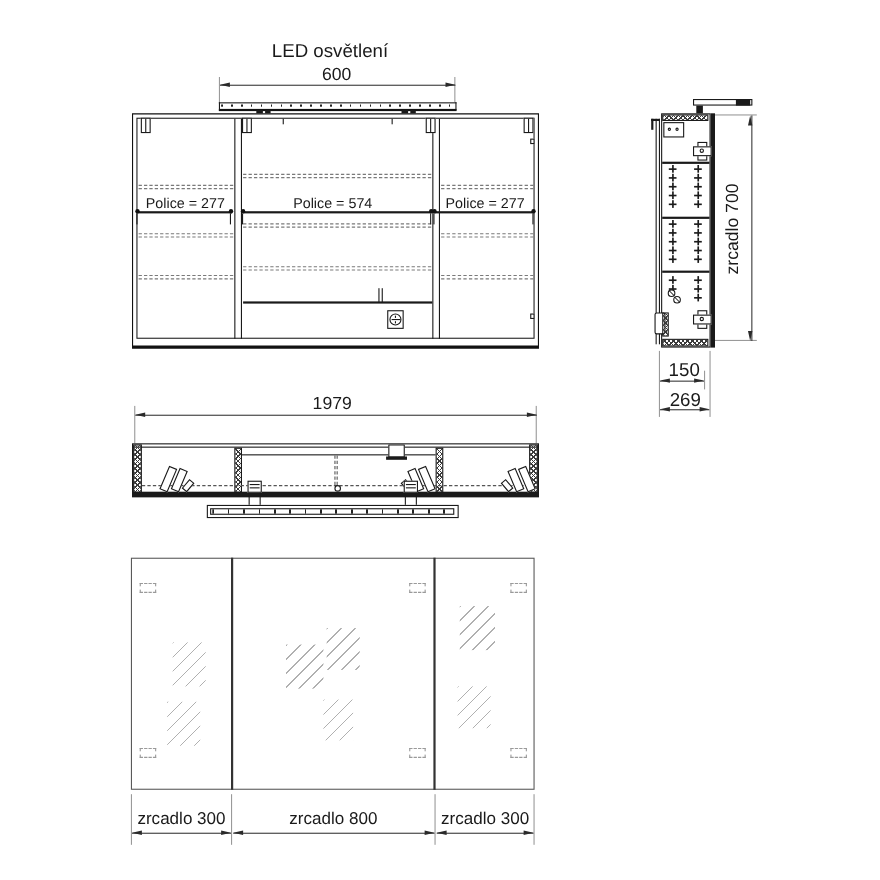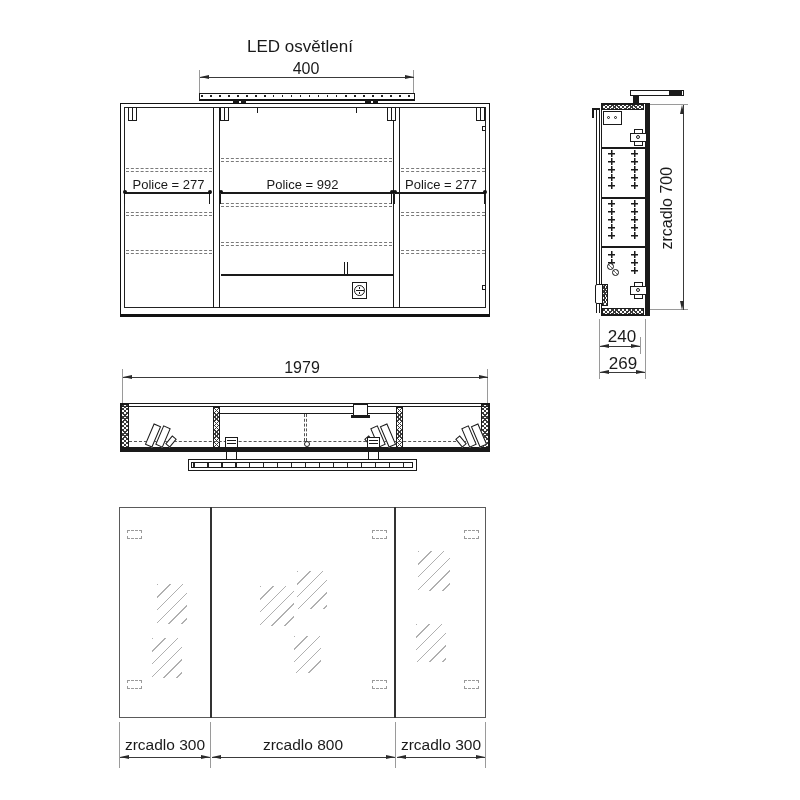--- a/index.html
+++ b/index.html
@@ -39,21 +39,21 @@
   .ticks{position:absolute;background-image:repeating-linear-gradient(90deg,#222 0 1.5px,transparent 1.5px 14px);}
   .dots{position:absolute;background-image:repeating-linear-gradient(90deg,#222 0 1.5px,transparent 1.5px 9px);}
 </style>
 </head>
 <body>
 
 <div class="cv">
 
   <div>
     <div class="txt t17" style="left:225px;top:37px;width:150px;">LED osvětlení</div>
-    <div class="txt t16" style="left:266px;top:60px;width:80px;">400</div>
+    <div class="txt t16" style="left:266px;top:60px;width:80px;">600</div>
     <div class="ext" style="left:199px;top:70px;height:24px;"></div>
     <div class="ext" style="left:413px;top:70px;height:24px;"></div>
     <div class="dim" style="left:200px;top:77px;width:214px;height:1px;"></div>
     <div class="ar ar-l" style="left:200px;top:74.5px;"></div>
     <div class="ar ar-r" style="left:405px;top:74.5px;"></div>
 
     <div class="bx" style="left:199px;top:93px;width:216px;height:8px;border-bottom:2px solid #111;"></div>
     <div class="dots" style="left:201px;top:95px;width:211px;height:2px;"></div>
     <div class="ln" style="left:233px;top:100px;width:6px;height:6px;"></div>
     <div class="ln" style="left:241px;top:100px;width:5px;height:6px;"></div>
@@ -90,21 +90,21 @@
     <div class="dashd" style="left:401px;top:212px;width:84px;"></div>
     <div class="dashd" style="left:401px;top:250px;width:84px;"></div>
 
     <div class="txt t13" style="left:126px;top:178px;width:85px;">Police = 277</div>
     <div class="ln" style="left:125px;top:192px;width:86px;height:1.5px;"></div>
     <div class="dot" style="left:123px;top:190px;"></div>
     <div class="dot" style="left:208px;top:190px;"></div>
     <div class="ln" style="left:124px;top:194px;width:1px;height:10px;"></div>
     <div class="ln" style="left:209px;top:194px;width:1px;height:10px;"></div>
 
-    <div class="txt t13" style="left:255px;top:178px;width:95px;">Police = 992</div>
+    <div class="txt t13" style="left:255px;top:178px;width:95px;">Police = 574</div>
     <div class="ln" style="left:221px;top:192px;width:171px;height:1.5px;"></div>
     <div class="dot" style="left:219px;top:190px;"></div>
     <div class="dot" style="left:390px;top:190px;"></div>
     <div class="ln" style="left:220px;top:194px;width:1px;height:10px;"></div>
     <div class="ln" style="left:391px;top:194px;width:1px;height:10px;"></div>
 
     <div class="txt t13" style="left:397px;top:178px;width:88px;">Police = 277</div>
     <div class="ln" style="left:395px;top:192px;width:90px;height:1.5px;"></div>
     <div class="dot" style="left:393px;top:190px;"></div>
     <div class="dot" style="left:483px;top:190px;"></div>
@@ -182,21 +182,21 @@
     <div class="bx" style="left:595px;top:284px;width:10px;height:20px;border-radius:2px;"></div>
     <div class="hatch" style="left:602px;top:284px;width:6px;height:22px;"></div>
 
     <div class="gln" style="left:650px;top:104px;width:38px;height:1px;"></div>
     <div class="gln" style="left:650px;top:309px;width:38px;height:1px;"></div>
     <div class="dim" style="left:683px;top:105px;width:1px;height:205px;"></div>
     <div class="ar ar-u" style="left:680px;top:105px;"></div>
     <div class="ar ar-d" style="left:680px;top:301px;"></div>
     <div class="txt t16" style="left:617px;top:199px;width:100px;transform:rotate(-90deg);">zrcadlo 700</div>
 
-    <div class="txt t17" style="left:594px;top:327px;width:56px;">240</div>
+    <div class="txt t17" style="left:594px;top:327px;width:56px;">150</div>
     <div class="dim" style="left:600px;top:346px;width:40px;height:1px;"></div>
     <div class="ar ar-l" style="left:600px;top:343.5px;"></div>
     <div class="ar ar-r" style="left:631px;top:343.5px;"></div>
     <div class="ext" style="left:599px;top:319px;height:60px;"></div>
     <div class="ext" style="left:640px;top:337px;height:17px;"></div>
 
     <div class="txt t17" style="left:594px;top:354px;width:58px;">269</div>
     <div class="dim" style="left:600px;top:372px;width:45px;height:1px;"></div>
     <div class="ar ar-l" style="left:600px;top:369.5px;"></div>
     <div class="ar ar-r" style="left:636px;top:369.5px;"></div>

